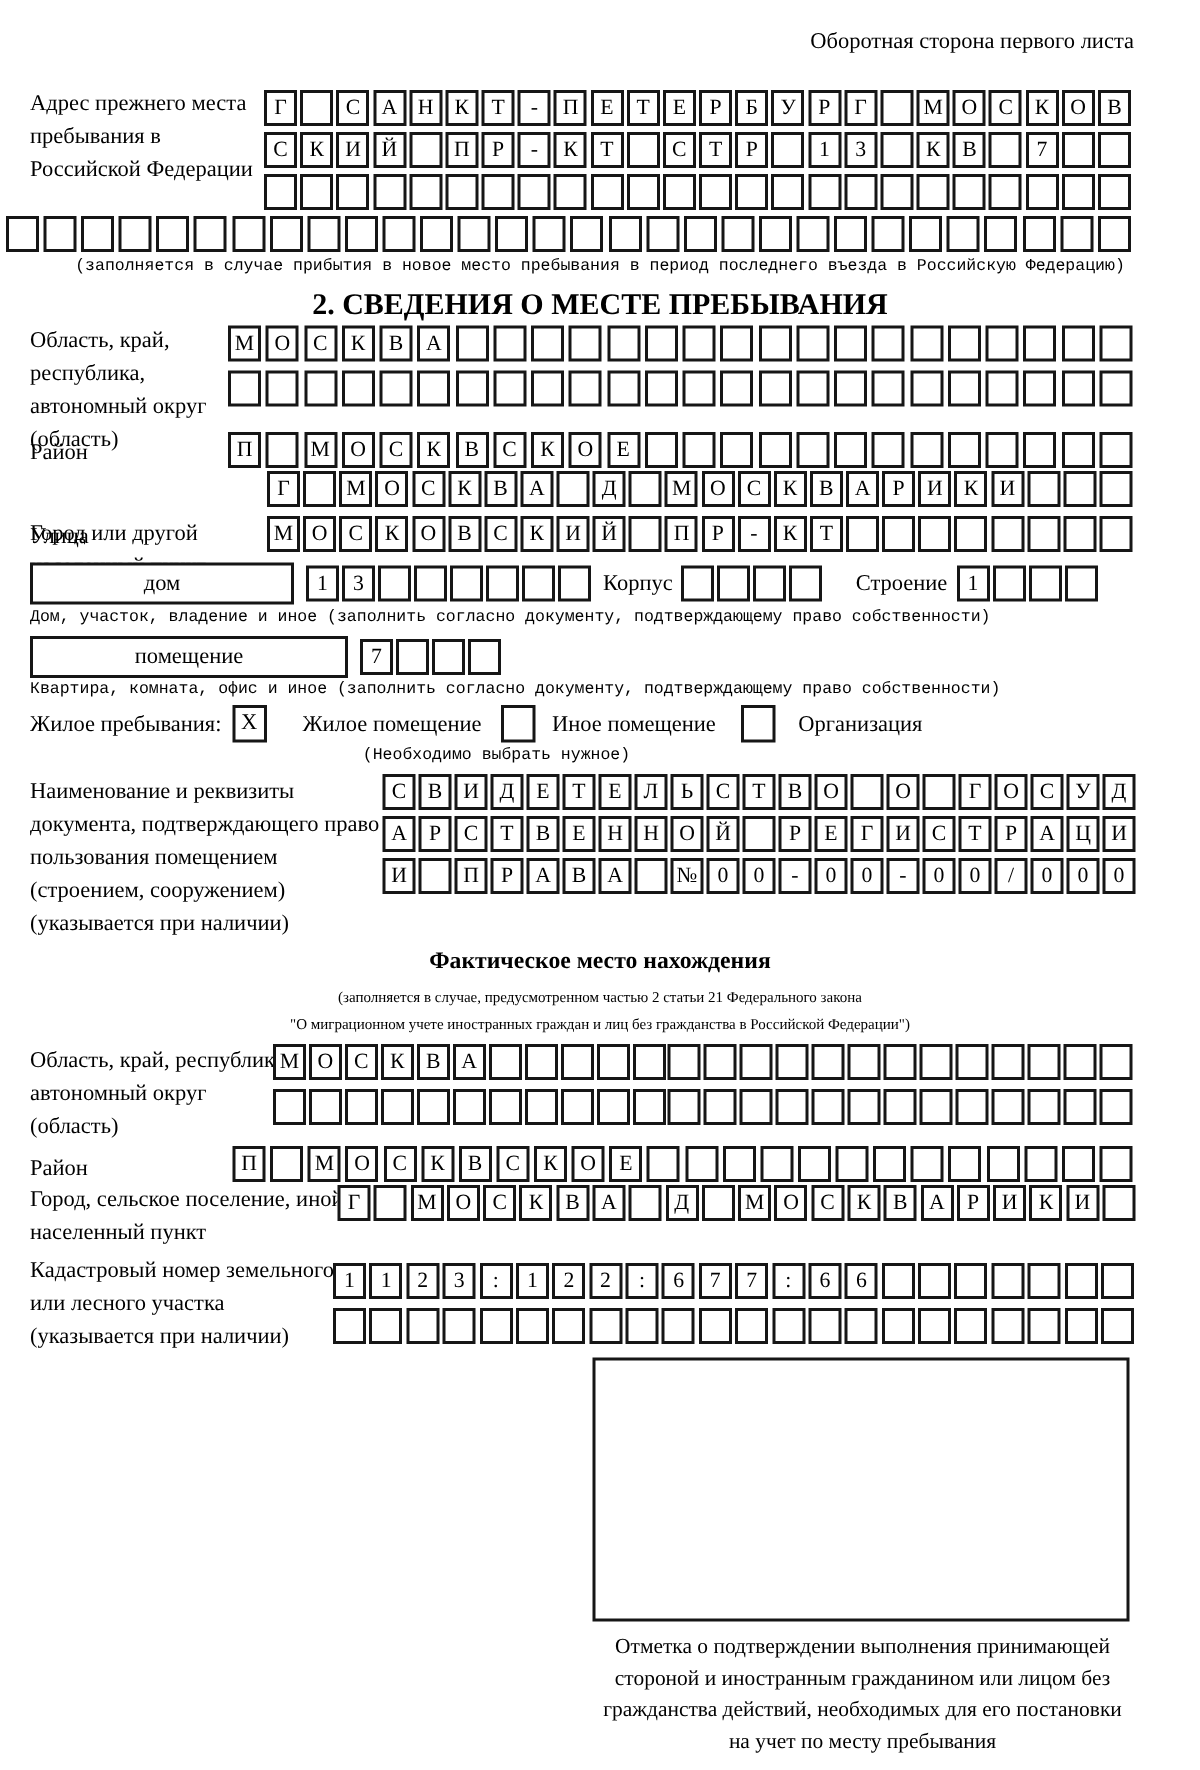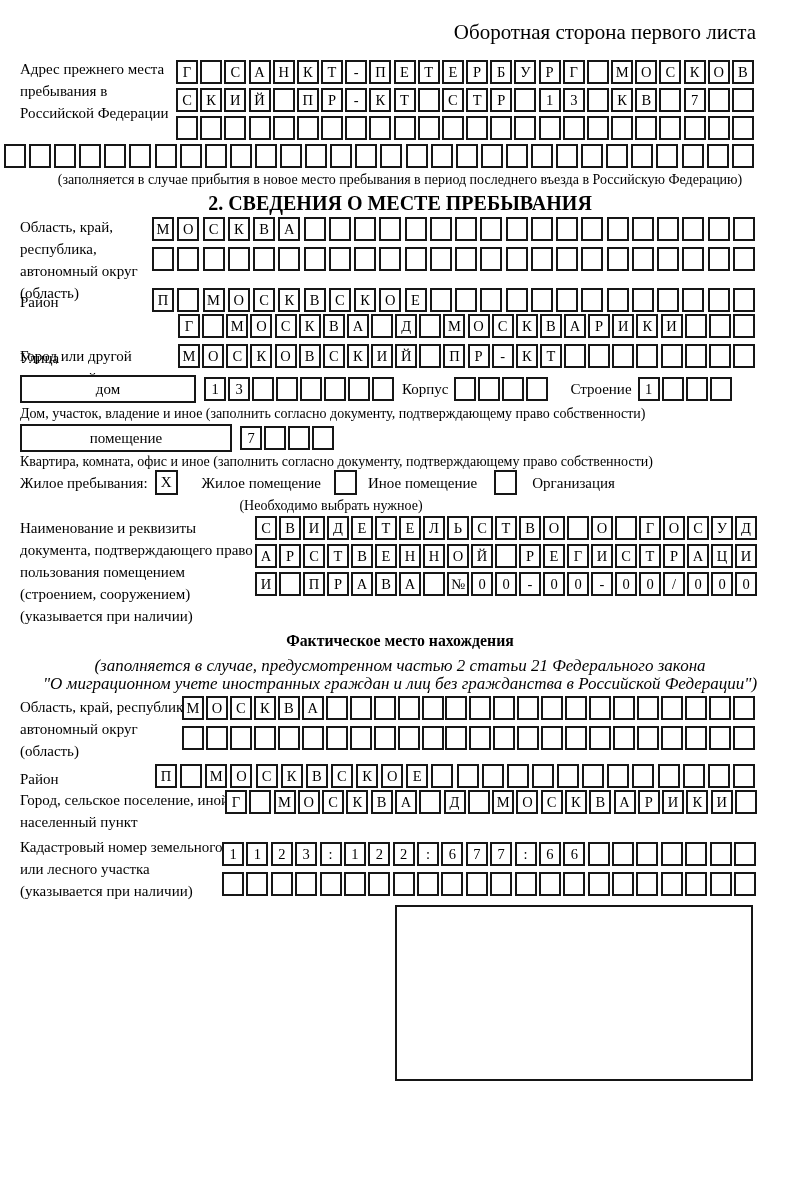--- a/index.html
+++ b/index.html
@@ -1,23 +1,23 @@
 <!DOCTYPE html>
 <html lang="ru"><head>
 <meta charset="utf-8">
 <style>
   html,body{margin:0;padding:0;background:#fff;}
   .page{
     position:relative;width:800px;height:1180px;background:#fff;
     font-family:"Liberation Serif","DejaVu Serif",serif;color:#000;overflow:hidden;
   }
   .abs{position:absolute;}
-  .top-note{top:20px;left:0;width:756px;text-align:right;font-size:21px;}
+  .top-note{top:20px;left:0;width:756px;text-align:right;font-size:15px;}
   .label{font-size:15px;line-height:22px;}
-  .note{font-size:14px;}
+  .note{font-size:11px;font-family:Liberation Mono, monospace;}
   .center{text-align:center;}
   .bold{font-weight:bold;}
   
   .cellrow{display:flex;justify-content:space-between;}
   .cell{
     width:22px;height:24px;box-sizing:border-box;border:2px solid #161616;
     display:flex;align-items:center;justify-content:center;
     font-size:14.5px;line-height:1;flex:0 0 auto;background:#fff;
   }
   .cells-inline{display:flex;gap:2px;}
@@ -25,21 +25,21 @@
     box-sizing:border-box;border:2px solid #161616;height:28px;
     display:flex;align-items:center;justify-content:center;font-size:15px;background:#fff;
   }
   .inline-row{display:flex;align-items:center;}
   .checkbox{
     width:23px;height:25px;box-sizing:border-box;border:2px solid #161616;
     display:flex;align-items:center;justify-content:center;font-size:15px;background:#fff;flex:0 0 auto;
   }
   .stamp{box-sizing:border-box;border:2px solid #161616;background:#fff;}
   .caption-line{font-size:14.3px;line-height:21px;text-align:center;}
-  .note-line{font-size:17px;line-height:18px;text-align:center;font-style:italic;}
+  .note-line{font-size:10px;line-height:18px;text-align:center;}
 </style>
 </head>
 <body>
 
 <div class="page">
 
   <div class="abs top-note">Оборотная сторона первого листа</div>
 
   <div class="abs label" style="left:20px;top:58px;width:152px;">Адрес прежнего места пребывания в Российской Федерации</div>
 
@@ -574,14 +574,20 @@
       <span class="cell"></span>
       <span class="cell"></span>
       <span class="cell"></span>
       <span class="cell"></span>
       <span class="cell"></span>
       <span class="cell"></span>
       <span class="cell"></span>
     </div>
 
   <div class="abs stamp" style="left:395px;top:905px;width:358px;height:176px;"></div>
+  <div class="abs" style="left:350px;top:1088px;width:450px;">
+    <div class="caption-line">Отметка о подтверждении выполнения принимающей</div>
+    <div class="caption-line">стороной и иностранным гражданином или лицом без</div>
+    <div class="caption-line">гражданства действий, необходимых для его постановки</div>
+    <div class="caption-line">на учет по месту пребывания</div>
+  </div>
 
 </div>
 
 </body></html>

